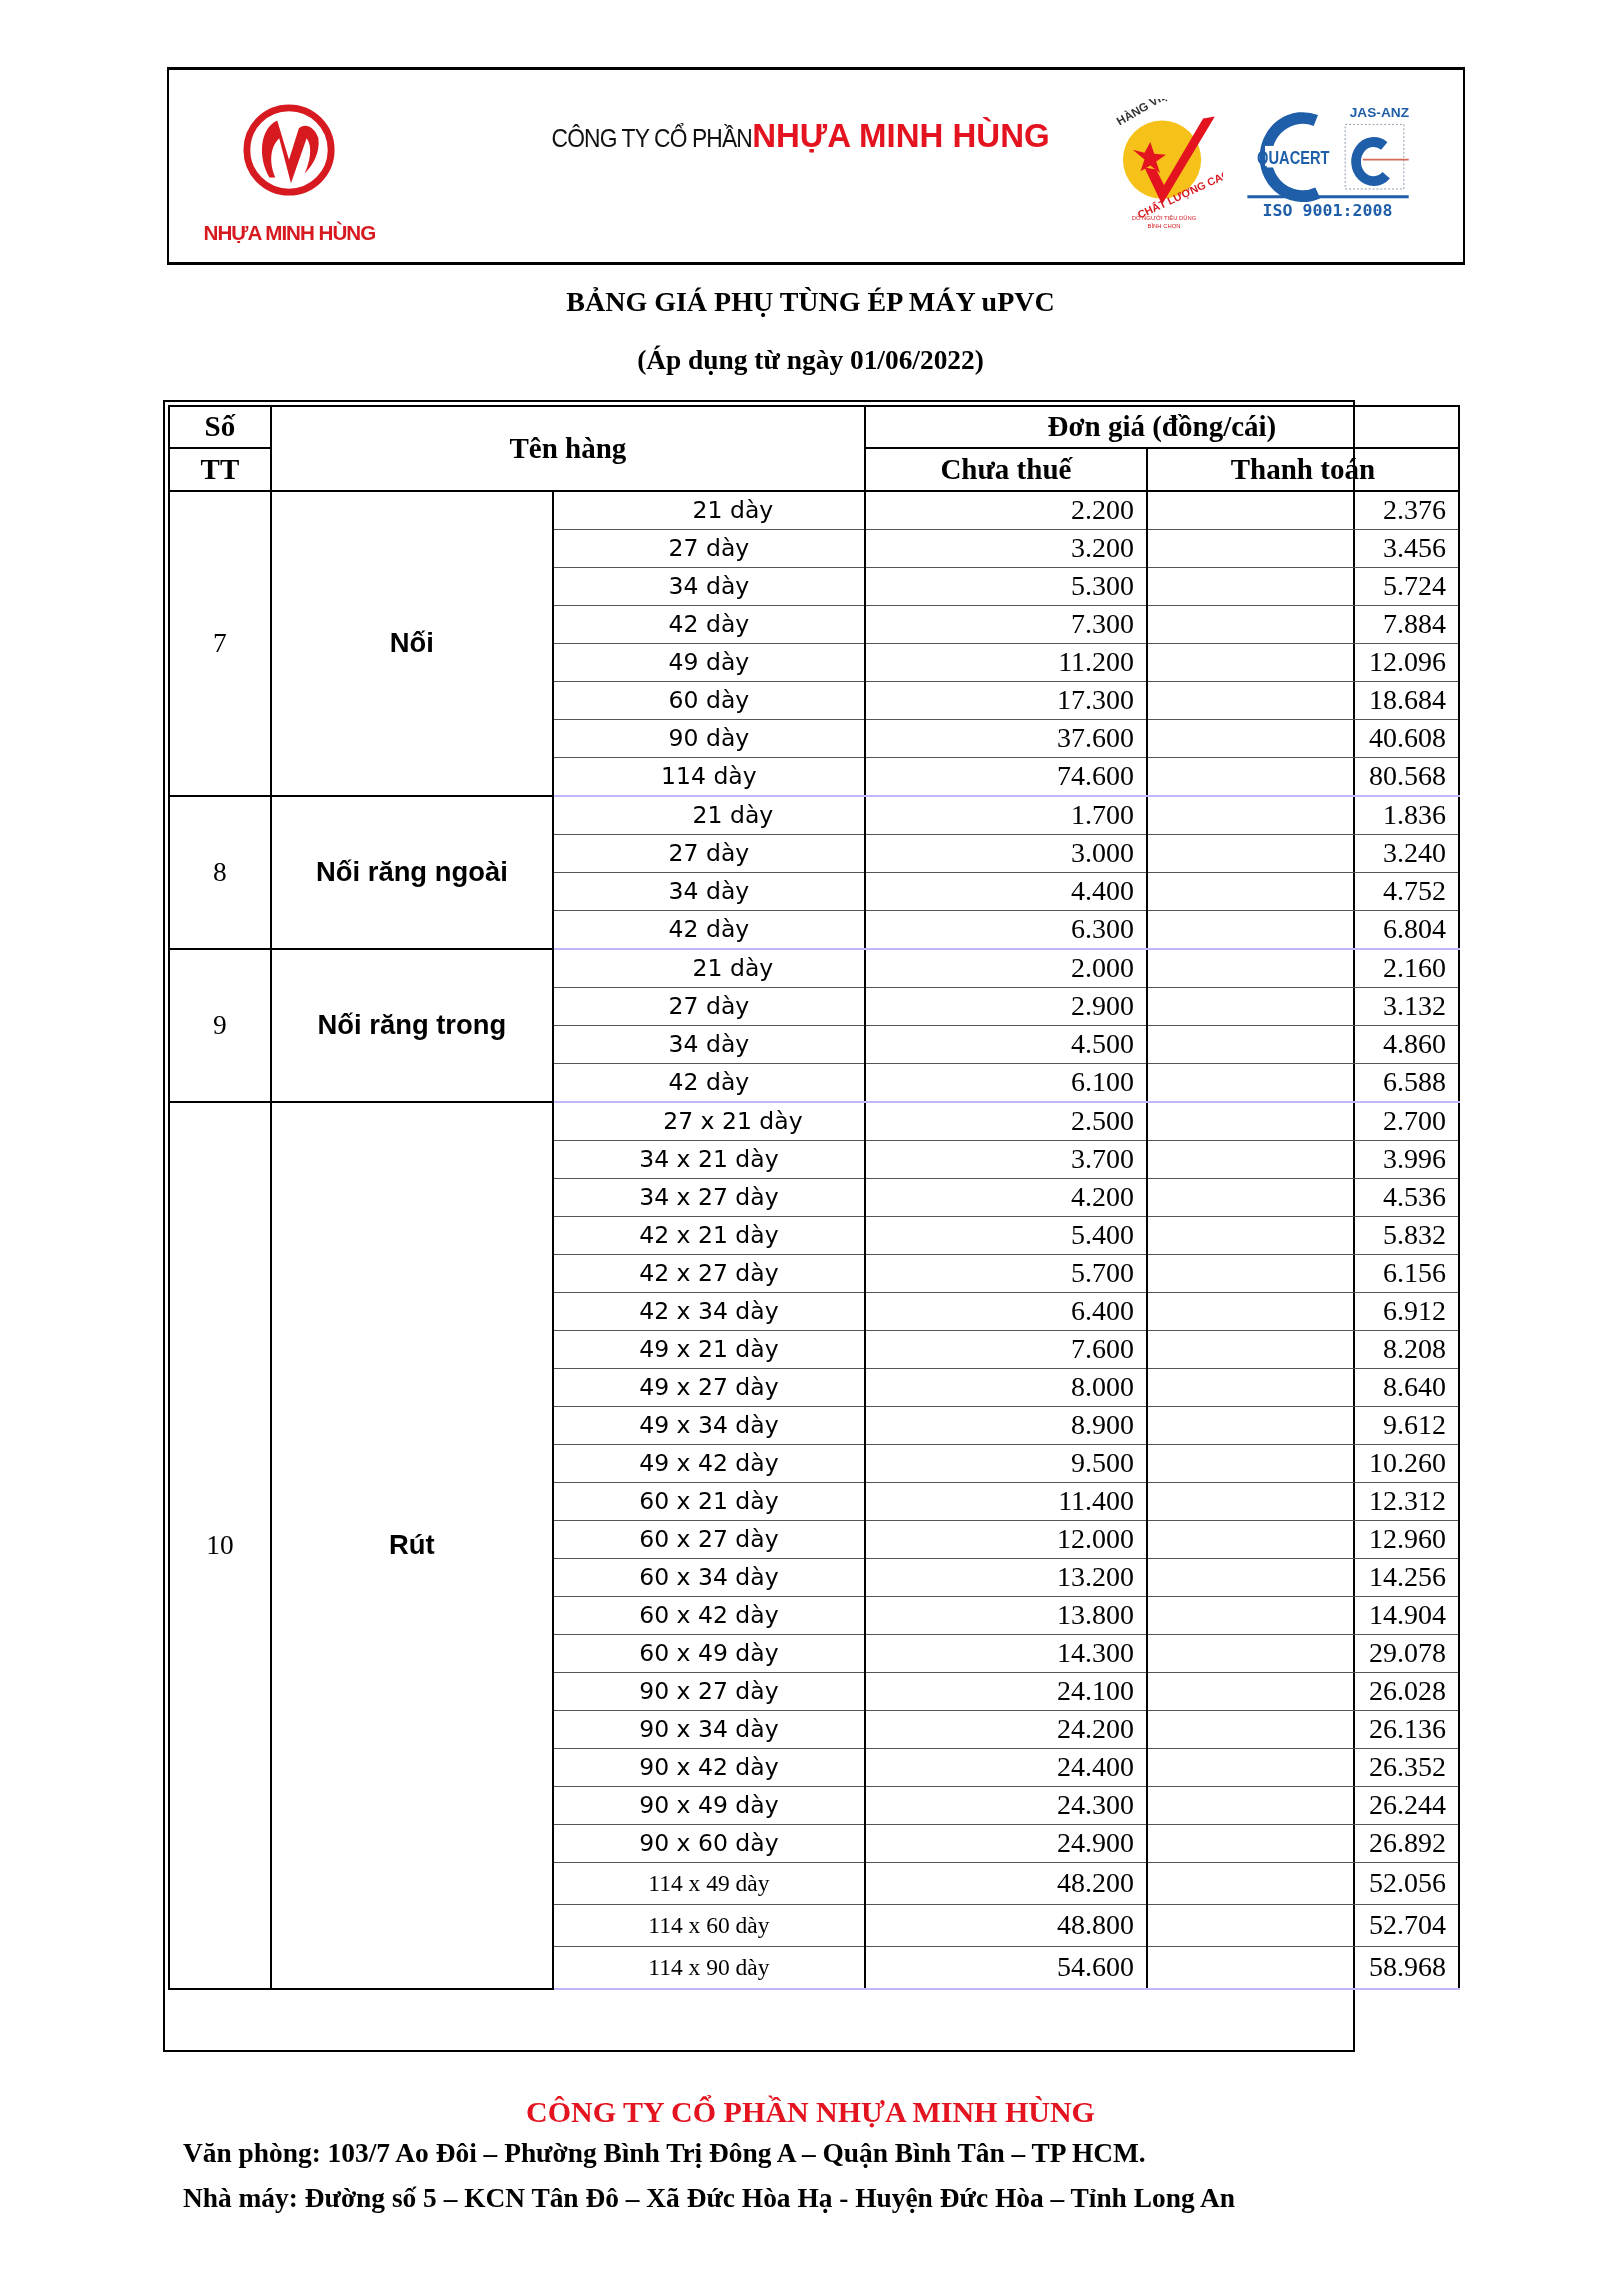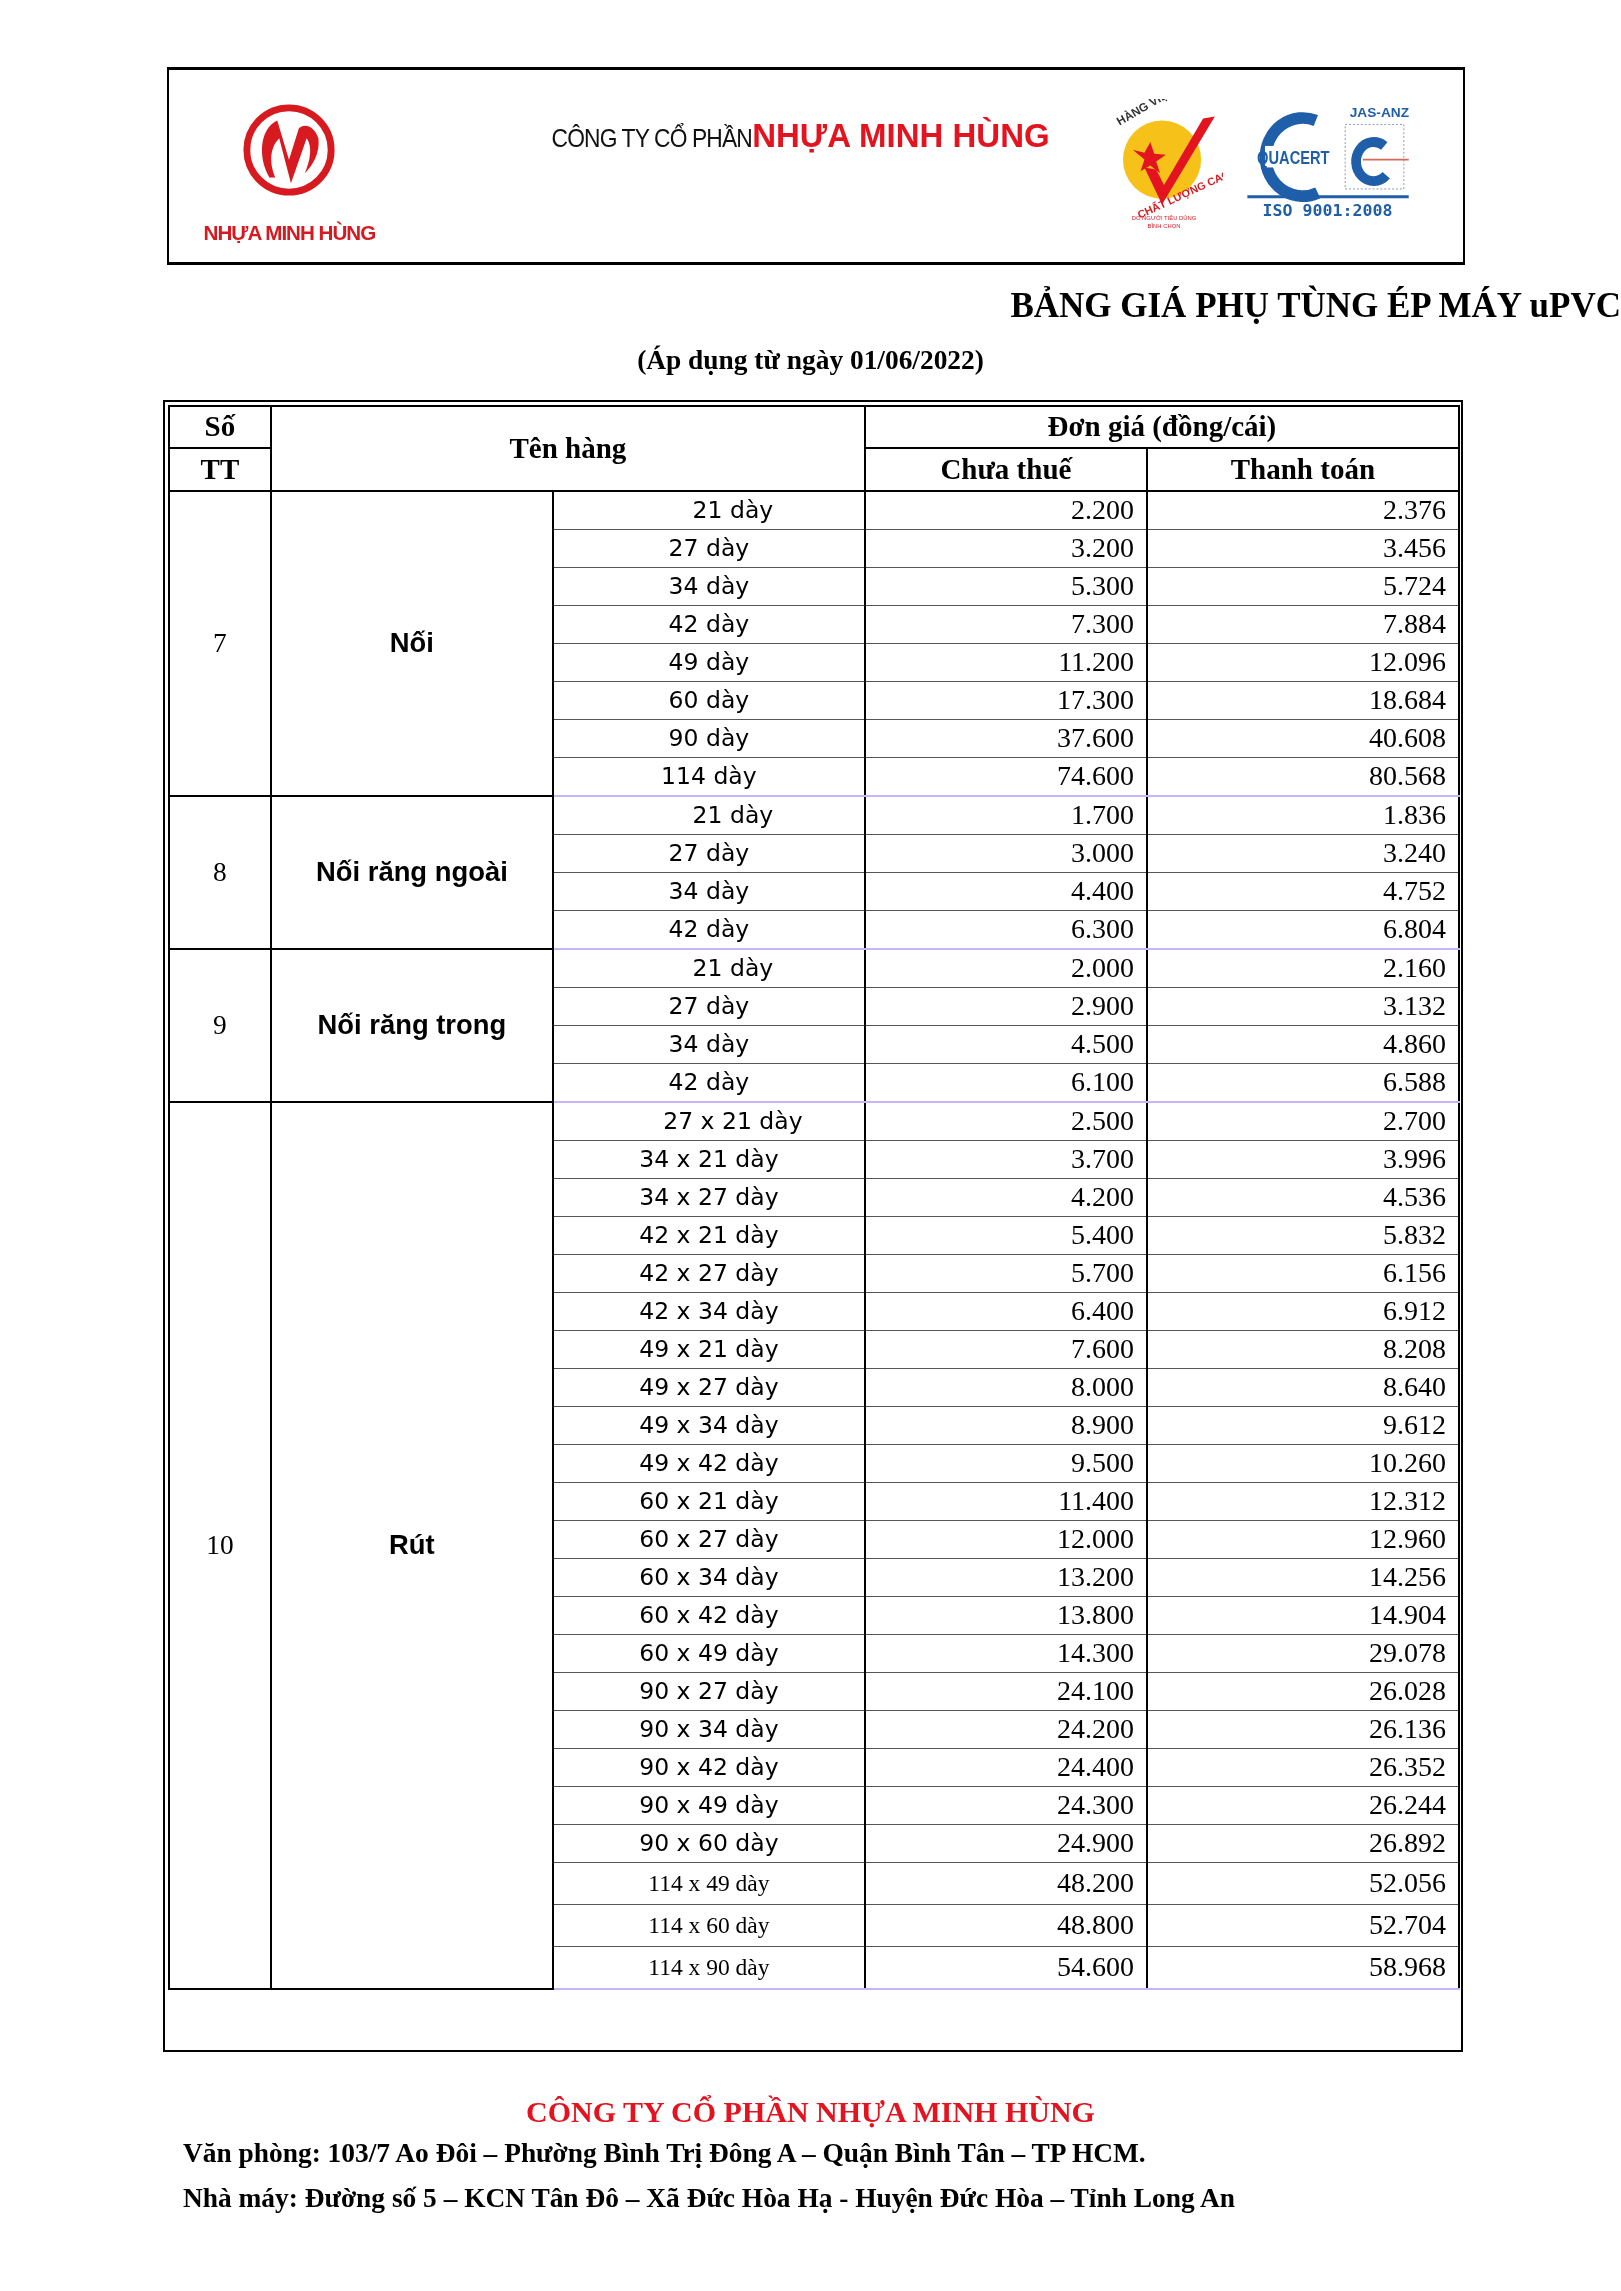--- a/index.html
+++ b/index.html
@@ -12,25 +12,25 @@
   .logo-mh-text { position:absolute; left:0; top:122px; width:186px; text-align:center; font-family:"Liberation Sans", sans-serif; font-weight:bold; color:#d71920; font-size:20.6px; letter-spacing:-1px; white-space:nowrap; }
   .co-name { position:absolute; left:309px; top:47px; width:613px; text-align:center; white-space:nowrap; font-family:"Liberation Sans", sans-serif; }
   .co-name .vn { font-size:26.5px; color:#111; letter-spacing:-1px; transform:scaleX(0.86); display:inline-block; transform-origin:right center; }
   .co-name .brand { font-size:33px; font-weight:bold; color:#e3141f; letter-spacing:0px; }
   .co-en { position:absolute; left:309px; top:101px; width:613px; text-align:center; font-family:"Liberation Sans", sans-serif; color:#2a6fb5; font-size:24.5px; white-space:nowrap; }
   .co-en span { display:inline-block; transform:scaleX(0.86); }
   .badge-hvn { position:absolute; left:936px; top:29px; width:118px; height:132px; }
   .badge-quacert { position:absolute; left:1078px; top:29px; width:167px; height:132px; }
 
   
-  .title { position:absolute; left:0; width:1621px; top:286px; text-align:right; font-weight:bold; font-size:35px; }
+  .title { position:absolute; left:0; width:1621px; top:286px; text-align:center; font-weight:bold; font-size:28px; }
   .subtitle { position:absolute; left:0; width:1621px; top:345px; text-align:center; font-weight:bold; font-size:27.4px; }
 
   
-  .tbl-wrap { position:absolute; left:163px; top:400px; width:1300px; height:1652px; border:2px solid #000; box-sizing:border-box; padding:2.9px; background:#fff; }
+  .tbl-wrap { position:absolute; left:163px; top:400px; width:1192px; height:1652px; border:2px solid #000; box-sizing:border-box; padding:2.9px; background:#fff; }
   table.price { border-collapse:collapse; width:100%; table-layout:fixed; font-size:27.4px; }
   table.price td, table.price th { border:2px solid #000; padding:0; }
   table.price th { font-weight:bold; font-family:"Liberation Serif", serif; font-size:29px; text-align:center; }
   table.price th.hrow1 { height:40px; }
   table.price th.hrow2 { height:41px; }
   table.price td.num { text-align:center; font-family:"Liberation Serif", serif; font-size:27.4px; }
   table.price td.name { text-align:center; font-family:"Liberation Sans", sans-serif; font-weight:bold; font-size:27.4px; }
   table.price td.size { text-align:center; font-family:"DejaVu Sans", sans-serif; font-size:23.5px; border-top:1px solid #555; border-bottom:1px solid #555; }
   table.price td.p { text-align:right; padding-right:11.8px; font-family:"Liberation Serif", serif; font-size:28px; border-top:1px solid #555; border-bottom:1px solid #555; }
   table.price tr.row td { height:37px; }

